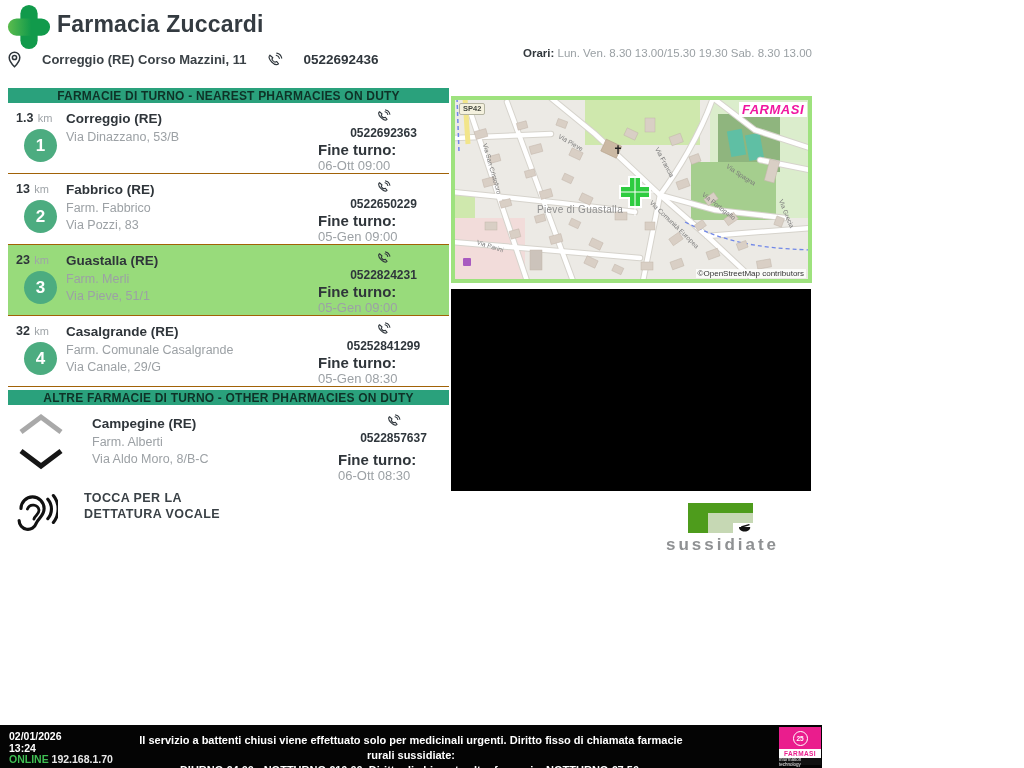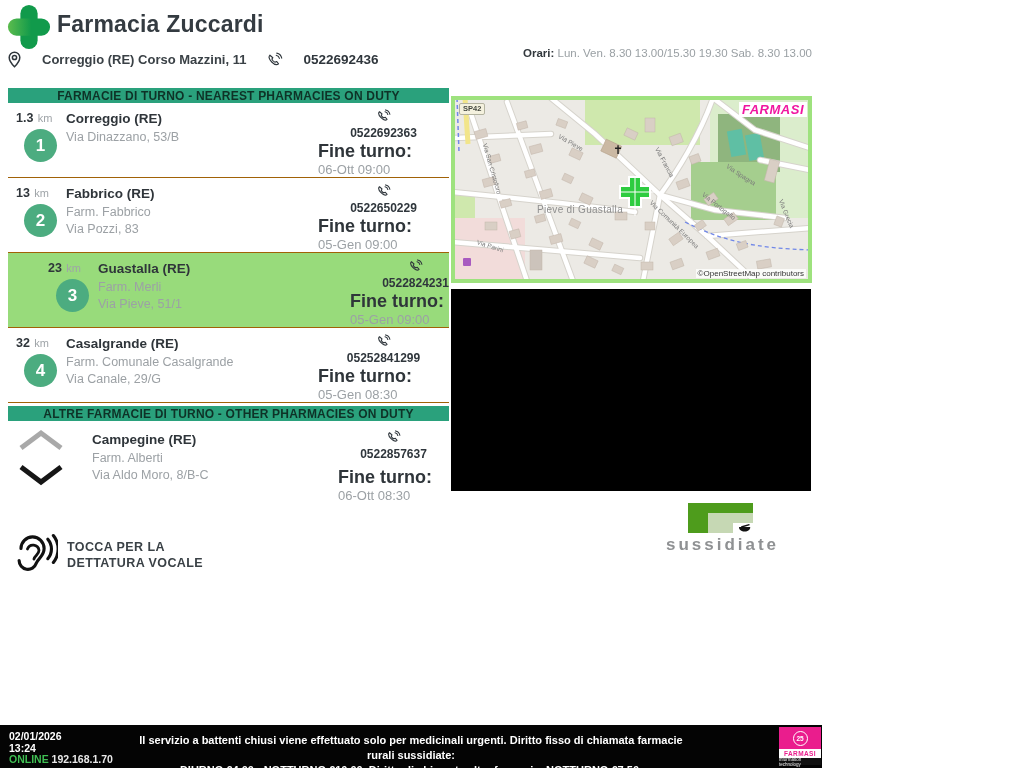--- a/index.html
+++ b/index.html
@@ -14,33 +14,33 @@
   .addr-text { font-size:13px; font-weight:600; color:#3a4146; }
   .phone-text { font-size:13.5px; font-weight:700; color:#2f363c; }
   .hours { position:absolute; left:478px; top:46px; width:334px; text-align:right; font-size:11.5px; line-height:1.3; color:#9aa0a4; }
   .hours b { color:#32383d; }
 
   
   .left-col { position:absolute; left:8px; top:88px; width:441px; }
   .banner { height:15px; background:#2aa17c; display:flex; align-items:center; justify-content:center;
             font-size:12px; font-weight:700; color:#0e3227; letter-spacing:.2px; }
   .ph-row { display:grid; grid-template-columns:58px 252px 131px; border-bottom:1px solid #a16207; min-height:62px; padding-top:5px; }
-  .ph-row.hl { background:#98db7b;padding-left:32px; }
+  .ph-row.hl { background:#98db7b; }
   .km-cell { padding-left:8px; }
   .km-val { font-size:12.5px; font-weight:700; color:#2f353a; }
   .km-unit { font-size:11px; color:#9fa4a8; }
   .rank-circle { width:33px; height:33px; border-radius:50%; background:#4cac80; color:#fff;
                  display:flex; align-items:center; justify-content:center; font-size:17px; font-weight:700; margin:3px 0 0 8px; }
   .mid-cell { padding-top:3px; }
   .city { font-size:13.5px; font-weight:700; color:#2f353a; margin-bottom:3px; }
   .sub { font-size:12.5px; color:#9ca1a5; line-height:1.32; }
   .right-cell { padding-top:1px; }
   .ph-line { display:flex; align-items:center; gap:4px; color:#2f363c;flex-direction:column; }
   .ph-num { font-size:12px; font-weight:700; color:#2f363c; }
-  .ft-label { font-size:18px; font-weight:700; color:#2f353a; margin-top:1px; }
+  .ft-label { font-size:15px; font-weight:700; color:#2f353a; margin-top:1px; }
   .ft-date { font-size:13px; color:#9ca1a5; }
   .banner.second { margin-top:3px; }
   .other-row { display:grid; grid-template-columns:84px 246px 111px; min-height:62px; padding-top:8px; }
   .chev-cell { padding-left:10px; }
   .chev { display:block; cursor:pointer; }
   .chev + .chev { margin-top:11px; }
 
   
   .map-box { position:absolute; left:451px; top:96px; width:361px; height:187px; border:4px solid #9ee27e; background:#eceae5; }
   .map-inner { position:relative; width:353px; height:179px; overflow:hidden; }
@@ -49,21 +49,21 @@
                  font-size:7.5px; font-weight:700; color:#44483f; padding:0 3px; line-height:10px; }
   .map-watermark { position:absolute; right:1px; top:2px; background:#fff; padding:0 3px; font-size:13px; font-style:italic;
                    font-weight:800; color:#f016a0; letter-spacing:.5px; line-height:15px; }
   .place-label { position:absolute; left:82px; top:104px; font-size:10px; color:#8f8f8f; letter-spacing:.3px; }
   .attribution { position:absolute; right:2px; bottom:1px; background:rgba(255,255,255,.78); font-size:8px; color:#333; padding:0 2px; }
   .street-label { position:absolute; font-size:6.5px; color:#7a7a7a; white-space:nowrap; transform-origin:left center; }
   .poi-icon { position:absolute; left:8px; top:158px; width:8px; height:8px; background:#a85bc0; border-radius:1px; }
   .video-box { position:absolute; left:451px; top:289px; width:360px; height:202px; background:#000; }
 
   
-  .voice { position:absolute; left:8px; top:530px; display:flex; align-items:center; gap:9px; cursor:pointer; }
+  .voice { position:absolute; left:8px; top:490px; display:flex; align-items:flex-start; gap:26px; cursor:pointer; }
   .voice-text { font-size:12.5px; font-weight:700; color:#3a4146; letter-spacing:.4px; line-height:1.3; }
   .federfarma { position:absolute; left:630px; top:503px; width:185px; height:50px; }
   .ff-green { position:absolute; left:58px; top:0; width:65px; height:30px; background:#4e9c1c; }
   .ff-sage { position:absolute; left:78px; top:10px; width:45px; height:20px; background:#c6d8b4; }
   .ff-white { position:absolute; left:103px; top:20px; width:24px; height:11px; background:#fff; display:flex; align-items:center; justify-content:center; }
   .ff-label { position:absolute; left:0; top:32px; width:185px; text-align:center; font-size:17px; font-weight:700;
               color:#8f9193; letter-spacing:3px; }
 
   
   .footer { position:absolute; left:0; top:725px; width:822px; height:43px; background:#040404; color:#fff; }

